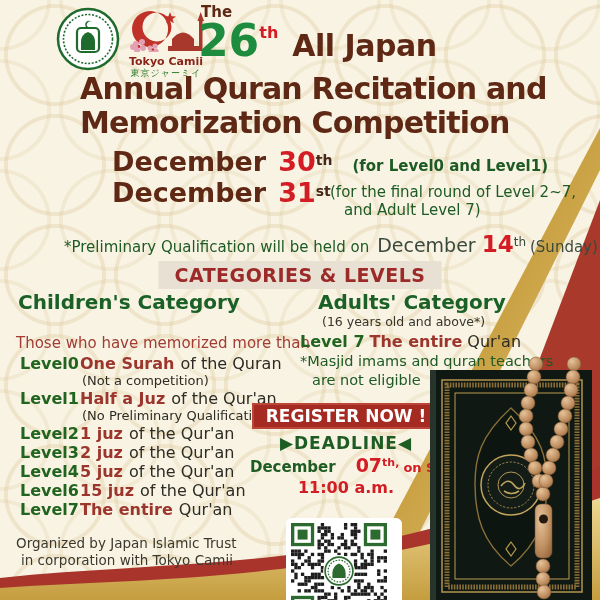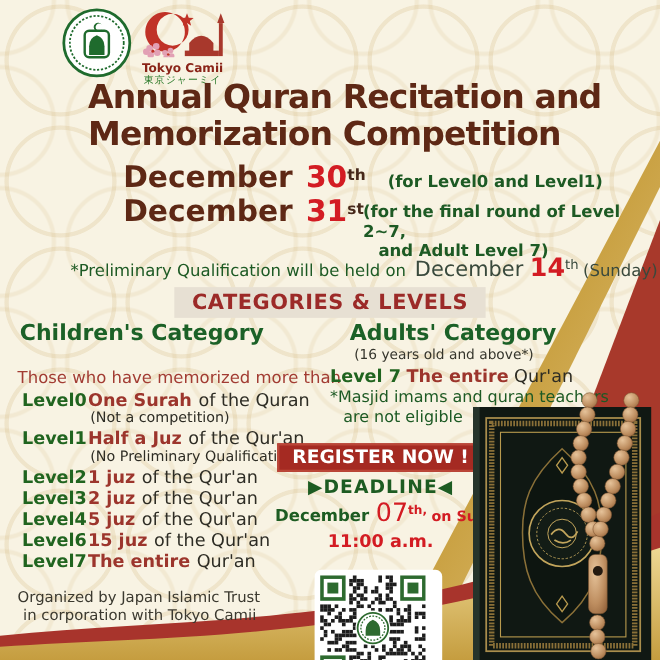--- a/index.html
+++ b/index.html
@@ -27,21 +27,21 @@
   .title{left:40px;top:72px;width:540px;font-weight:bold;font-size:30px;line-height:34px;
          color:#5e2815;letter-spacing:-0.8px;margin-left:40px;}
   
   .sched{white-space:nowrap;}
   .sr1{left:112px;top:146px;}
   .sr2{left:112px;top:177px;}
   .s-month{font-weight:bold;font-size:27px;color:#5e2815;}
   .s-day{font-weight:bold;font-size:27px;color:#d31c23;margin-left:12px;}
   sup.s-ord{font-weight:bold;font-size:14px;color:#46281a;}
   .s-note{font-weight:bold;font-size:15px;color:#1d5a24;margin-left:20px;}
-  .s-note-block{left:330px;top:183px;font-weight:bold;font-size:15px;line-height:18px;color:#1d5a24;}
+  .s-note-block{left:330px;top:183px;font-weight:normal;font-size:15px;line-height:18px;color:#1d5a24;}
   .s-note-l2{margin-left:14px;}
   
   .prelim{left:64px;top:231px;white-space:nowrap;}
   .p-prefix{font-size:15px;color:#1d5a24;}
   .p-month{font-size:19px;color:#39493c;margin-left:8px;}
   .p-day{font-weight:bold;font-size:23px;color:#d31c23;margin-left:6px;}
   sup.p-ord{font-size:12px;color:#39493c;}
   .p-suffix{font-size:15px;color:#39493c;margin-left:4px;}
   
   .band{left:50%;transform:translateX(-50%);top:261px;background:#e7e0d3;color:#9c2a28;
@@ -69,21 +69,21 @@
   .ai-rest{color:#2d2c24;}
   .ai-note{font-size:14.5px;line-height:18.5px;color:#1d5a24;}
   .ai-note2{margin-left:12px;}
   
   .register{left:250px;top:403px;width:192px;text-align:center;}
   .cta{display:inline-block;background:#a52a22;border:2px solid #bb4638;color:#fff;
        font-weight:bold;font-size:17px;padding:1px 12px;white-space:nowrap;cursor:pointer;}
   .deadline{margin-top:4px;font-weight:bold;font-size:17px;color:#1d5c22;letter-spacing:1px;}
   .regdate{margin-top:1px;white-space:nowrap;}
   .rd-month{font-weight:bold;font-size:15px;color:#1d5c22;}
-  .rd-day{font-weight:normal;font-size:23px;color:#d31c23;margin-left:6px;}
+  .rd-day{font-weight:bold;font-size:19px;color:#d31c23;margin-left:20px;}
   sup.rd-ord{font-weight:bold;font-size:11px;color:#d31c23;}
   .rd-suffix{font-weight:bold;font-size:13px;color:#d31c23;margin-left:4px;}
   .regtime{margin-top:2px;font-weight:bold;font-size:16px;color:#d31c23;}
   
   .qr-card{left:286px;top:518px;width:106px;height:82px;background:#fff;border-radius:6px;
            padding:5px;z-index:5;}
   
   .footer{left:16px;top:535px;font-size:13.5px;line-height:17px;color:#3b392f;white-space:nowrap;}
   .foot2{margin-left:5px;}
   
@@ -142,20 +142,26 @@
           <circle cx="32" cy="45" r="2.6"></circle>
           <circle cx="27" cy="46.5" r="2.6"></circle>
         <circle cx="15" cy="40.5" r="1.4" fill="#c03227"></circle>
           <circle cx="29" cy="43.5" r="1.2" fill="#c03227"></circle>
       </g>
     </svg>
     <div class="camii-name">Tokyo Camii</div>
     <div class="camii-jp">東京ジャーミイ</div>
   </div>
 
+  <div class="layer edition">
+    <div class="ed-the">The</div>
+    <div>
+      <span class="ed-num">26</span><span class="ed-ord">th</span><span class="ed-rest">All Japan</span>
+    </div>
+  </div>
 
   <div class="layer title">
     <div>Annual Quran Recitation and</div>
     <div>Memorization Competition</div>
   </div>
 
   <div class="layer sched sr1">
     <span class="s-month">December</span><span class="s-day">30</span><sup class="s-ord">th</sup><span class="s-note">(for Level0 and Level1)</span>
   </div>
   <div class="layer sched sr2">

